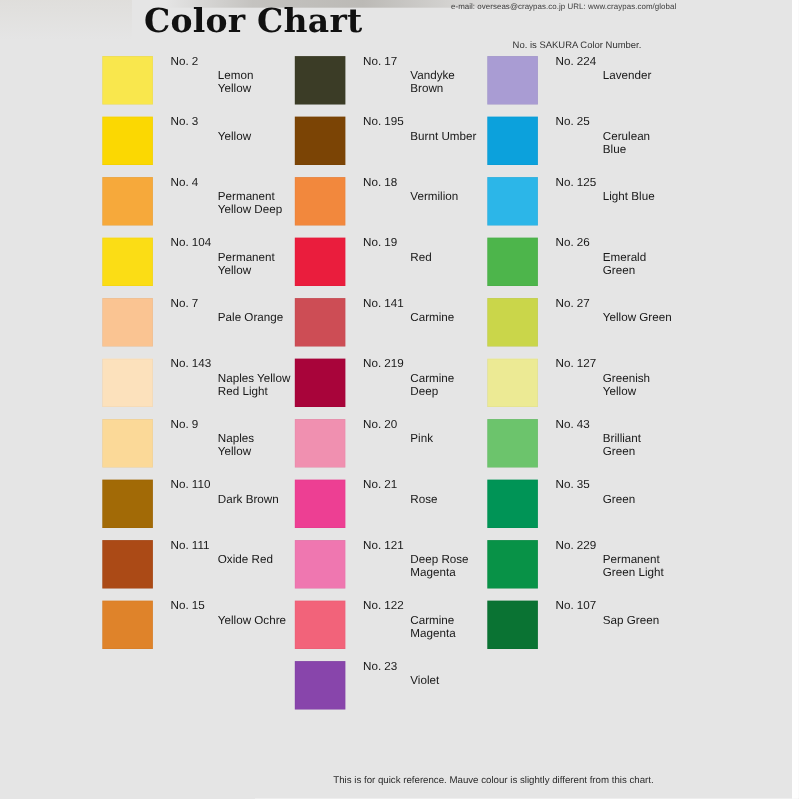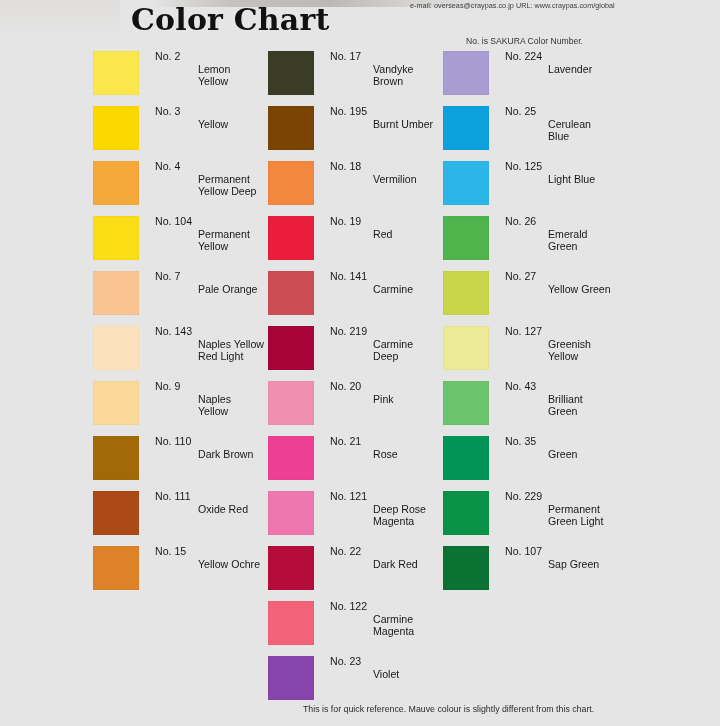--- a/index.html
+++ b/index.html
@@ -290,27 +290,20 @@
         </div>
         <div class="entry">
           <div class="swatch" title="No. 121 Deep Rose Magenta" style="background: rgb(239, 119, 176);"></div>
           <div class="labels">
             <span class="num">No. 121</span>
             <span class="nm">Deep Rose</span>
             <span class="nm">Magenta</span>
           </div>
         </div>
         <div class="entry">
-          <div class="swatch" title="No. 22 Dark Red" style="background: rgb(181, 12, 60);"></div>
-          <div class="labels">
-            <span class="num">No. 22</span>
-            <span class="nm">Dark Red</span>
-          </div>
-        </div>
-        <div class="entry">
           <div class="swatch" title="No. 122 Primary Magenta" style="background: rgb(242, 99, 122);"></div>
           <div class="labels">
             <span class="num">No. 122</span>
             <span class="nm">Carmine</span>
             <span class="nm">Magenta</span>
           </div>
         </div>
         <div class="entry">
           <div class="swatch" title="No. 23 Violet" style="background: rgb(136, 69, 171);"></div>
           <div class="labels">

